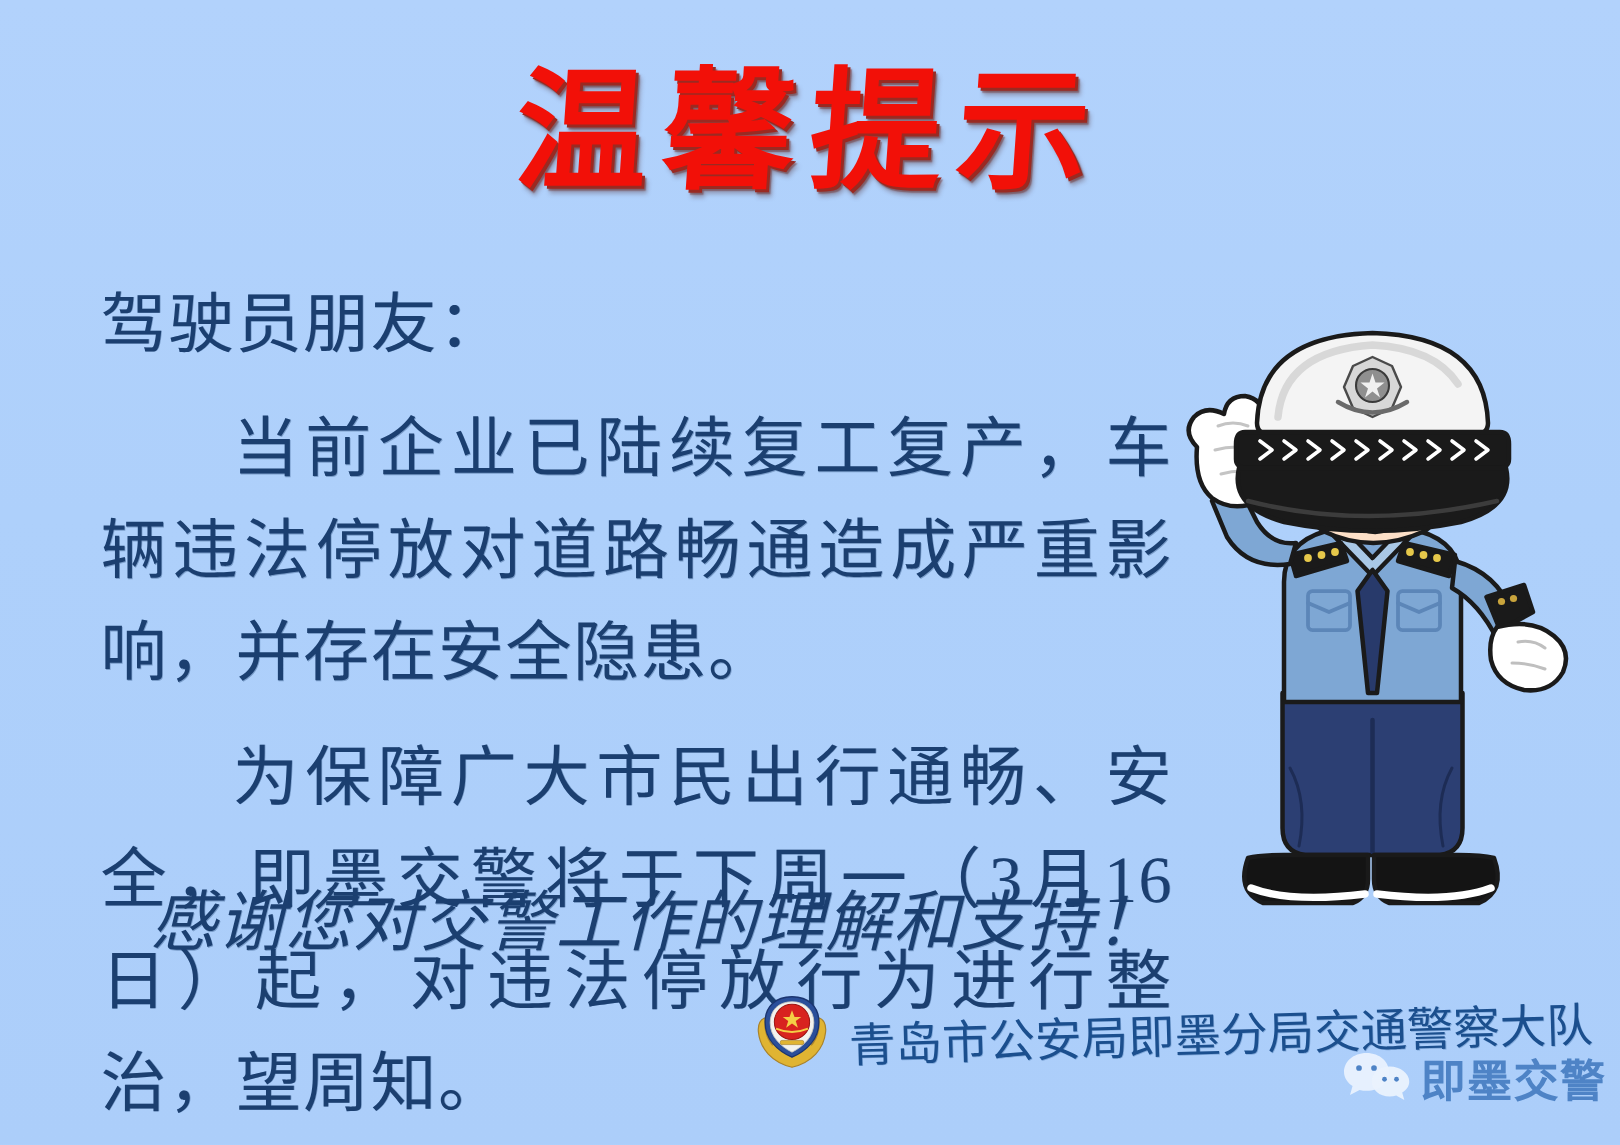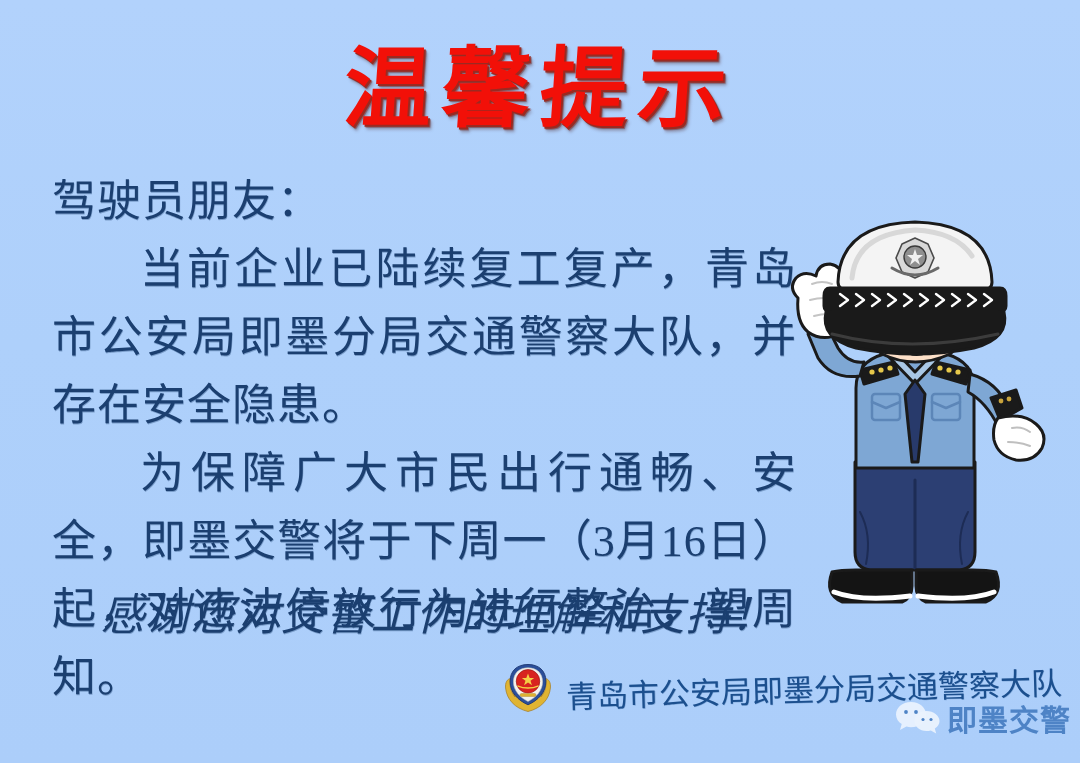--- a/index.html
+++ b/index.html
@@ -54,21 +54,21 @@
     top: 168px;
     width: 745px;
     color: #1b3f70;
     font-family: "Liberation Serif", "DejaVu Serif", serif;
     font-size: 44px;
     line-height: 68px;
     letter-spacing: 1px;
     text-shadow: 0.5px 0.5px 0 rgba(27,63,112,0.35);
   }
   .para {
-    margin: 0;
+    margin: 15px;
     text-align: justify;
     text-align-last: left;
     text-justify: inter-character;
   }
   .indent { text-indent: 2em; }
   .salutation { margin-bottom: 0; }
 
   #thanks-line {
     position: absolute;
     left: 52px;
@@ -135,21 +135,21 @@
 <body>
 
 <div id="poster">
 
   <div id="title-area">
     <span id="title-text">温馨提示</span>
   </div>
 
   <div id="body-text">
     <p class="para salutation">驾驶员朋友：</p>
-    <p class="para indent">当前企业已陆续复工复产，青岛市公安局即墨分局交通警察大队，并存在安全隐患。</p>
+    <p class="para indent">当前企业已陆续复工复产，车辆违法停放对道路畅通造成严重影响，并存在安全隐患。</p>
     <p class="para indent">为保障广大市民出行通畅、安全，即墨交警将于下周一（3月16日）起，对违法停放行为进行整治，望周知。</p>
   </div>
 
   <div id="thanks-line">感谢您对交警工作的理解和支持！</div>
 
   <div id="signature">
     <span>
       <svg width="56" height="56" viewBox="0 0 100 100" aria-hidden="true">
 
         <path d="M50 92 C26 86 12 70 10 50 C9 40 13 34 19 33 C16 44 19 57 27 66 C18 52 20 38 27 31 C26 43 31 55 40 63 C31 49 33 35 41 29 C39 42 44 54 50 60 C56 54 61 42 59 29 C67 35 69 49 60 63 C69 55 74 43 73 31 C80 38 82 52 73 66 C81 57 84 44 81 33 C87 34 91 40 90 50 C88 70 74 86 50 92 Z" fill="#e0b432" stroke="#a9822a" stroke-width="1.4"></path>

